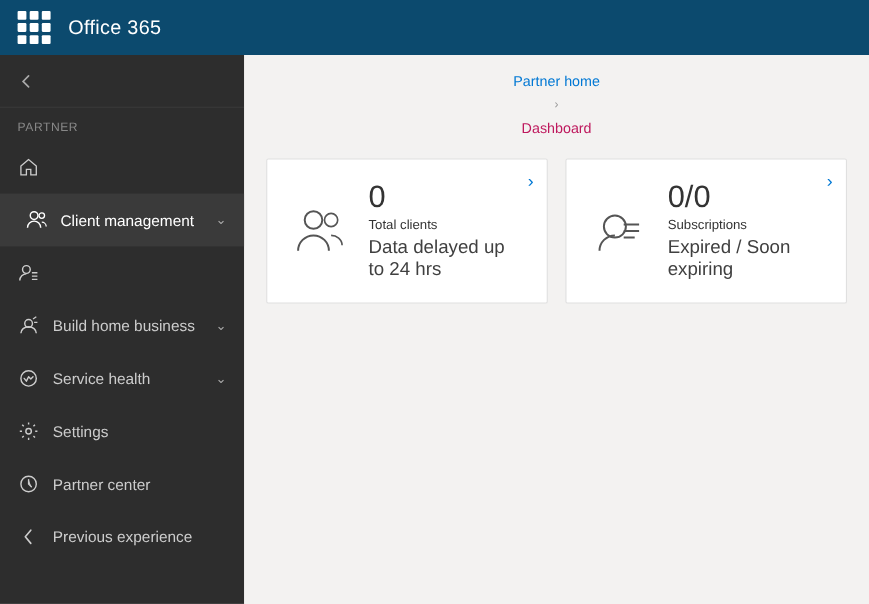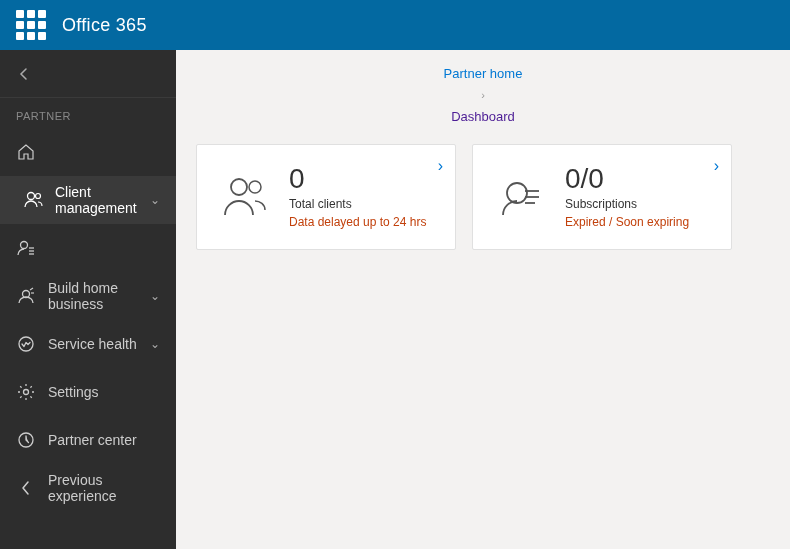--- a/index.html
+++ b/index.html
@@ -1,20 +1,20 @@
 <!DOCTYPE html>
 <html><head>
   <meta charset="utf-8">
   <style>
     * { box-sizing: border-box; margin: 0; padding: 0; }
     body { font-family: 'Segoe UI', Arial, sans-serif; background: #f3f2f1; width: 790px; height: 549px; overflow: hidden; display: flex; flex-direction: column; }
 
     
     .topbar {
-      background: #0369a1;
+      background: #0c4a6e;
       height: 50px;
       display: flex;
       align-items: center;
       padding: 0 16px;
       gap: 16px;
       flex-shrink: 0;
     }
     .topbar-waffle {
       width: 30px; height: 30px;
       display: grid;
@@ -36,21 +36,21 @@
 
     
     .main-layout {
       display: flex;
       flex: 1;
       overflow: hidden;
     }
 
     
     .sidebar {
-      width: 176px;
+      width: 222px;
       background: #2d2d2d;
       color: #ccc;
       display: flex;
       flex-direction: column;
       flex-shrink: 0;
       overflow-y: auto;
     }
 
     .sidebar-collapse-btn {
       height: 48px;
@@ -122,21 +122,21 @@
     .breadcrumb a {
       color: #0078d4;
       text-decoration: none;
       cursor: pointer;
     }
     .breadcrumb .separator {
       color: #999;
       font-size: 11px;
     }
     .breadcrumb .current {
-      color: #4c1d95;
+      color: #be185d;
     }
 
     
     .cards-area {
       padding: 8px 20px 20px;
       display: flex;
       gap: 16px;
       flex-wrap: wrap;
     }
 
@@ -173,22 +173,22 @@
       line-height: 1;
       margin-bottom: 4px;
     }
     .card-label {
       font-size: 12px;
       color: #333;
       font-weight: 400;
       margin-bottom: 4px;
     }
     .card-sublabel {
-      font-size: 12px;
-      color: #c2410c;
+      font-size: 17px;
+      color: #404040;
     }
 
     .card-chevron {
       position: absolute;
       top: 12px;
       right: 12px;
       color: #0078d4;
       font-size: 16px;
     }
   </style>

